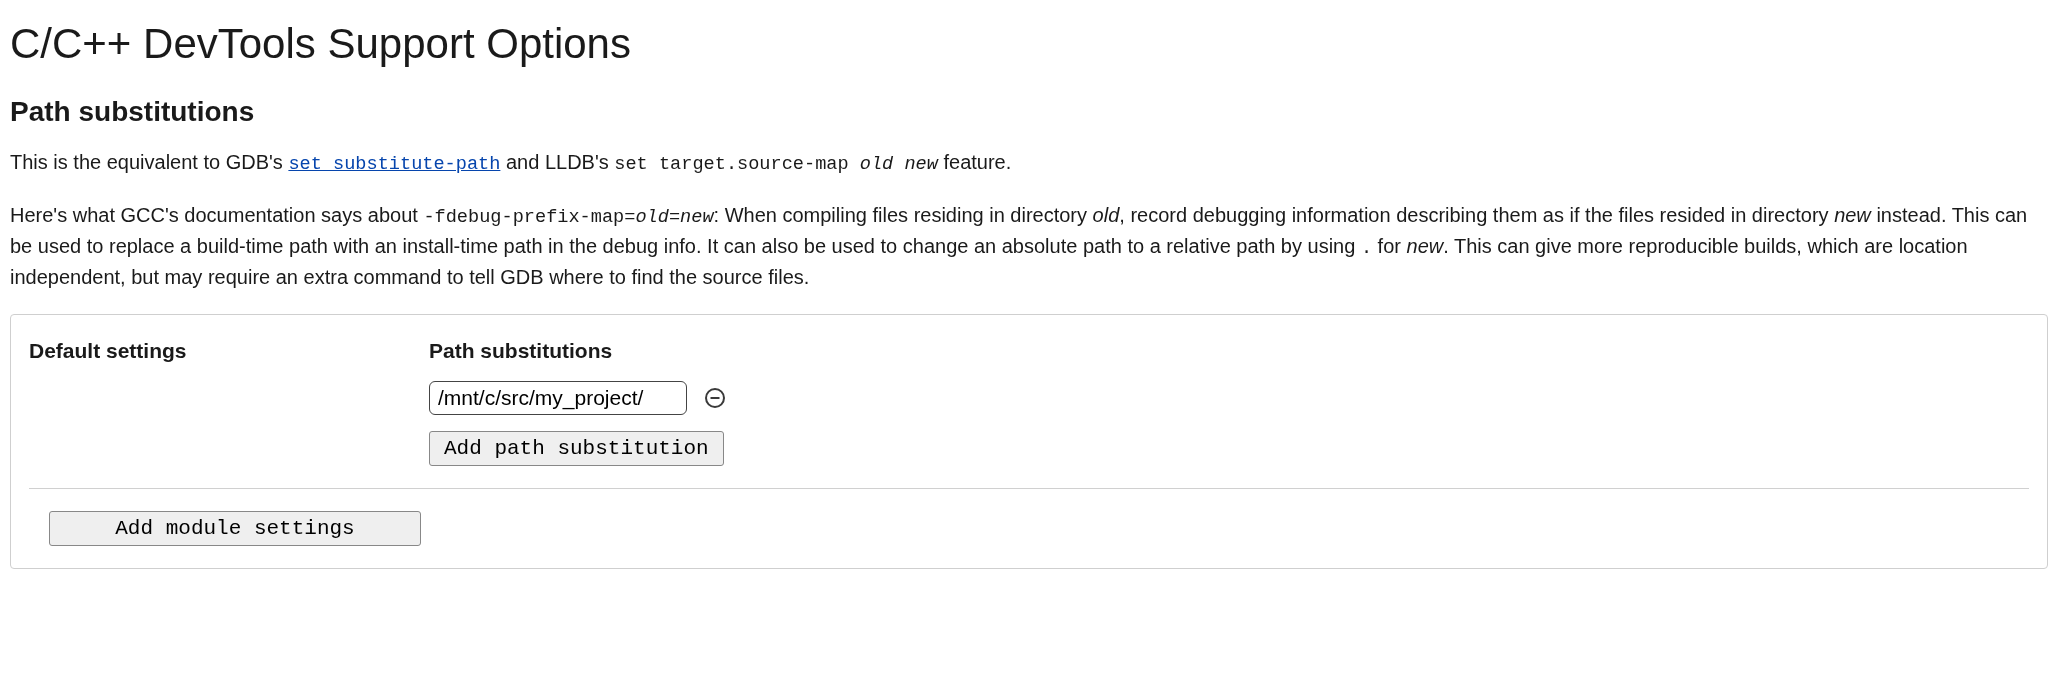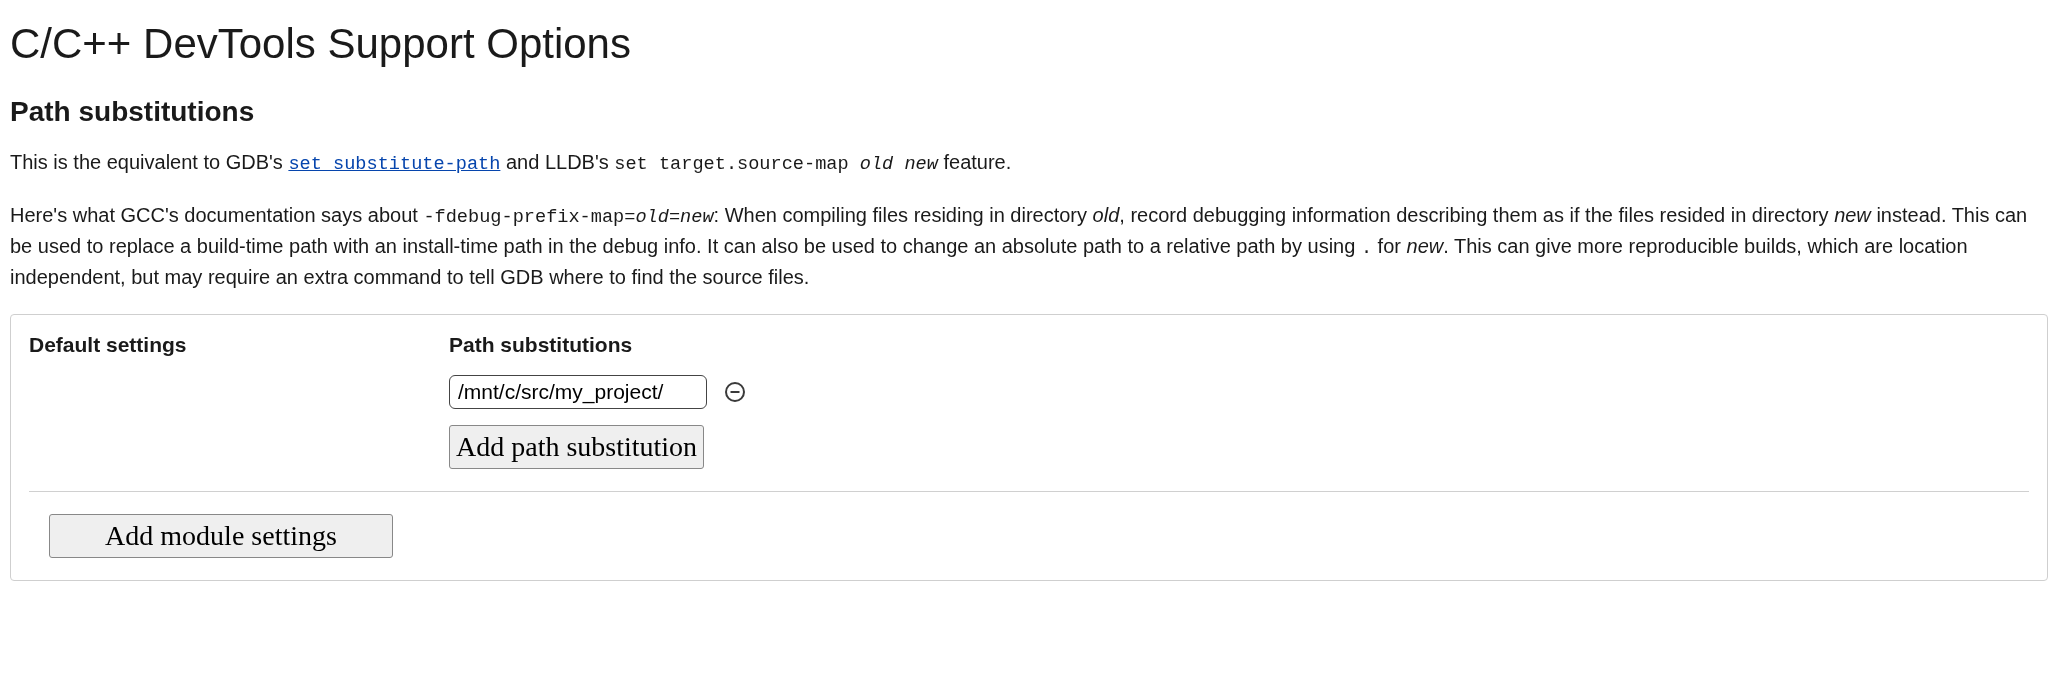--- a/index.html
+++ b/index.html
@@ -36,21 +36,22 @@
     text-decoration: underline;
   }
   .ital { font-style: italic; }
   .panel {
     border: 1px solid #cfcfcf;
     border-radius: 4px;
     padding: 18px 18px 22px 18px;
   }
   .panel-row {
     display: flex;
-    gap: 40px;
+    gap: 20px;
+    margin-top: 6px;
   }
   .left-col {
     width: 380px;
     flex: none;
   }
   .right-col {
     flex: 1;
   }
   .col-title {
     font-weight: 600;
@@ -76,38 +77,38 @@
   .icon-btn {
     background: none;
     border: none;
     padding: 2px;
     cursor: pointer;
     display: inline-flex;
     align-items: center;
     justify-content: center;
   }
   .btn {
-    font-family: Liberation Serif, serif;
-    font-size: 28px;
-    padding: 5px 6px;
+    font-family: Liberation Mono, monospace;
+    font-size: 21px;
+    padding: 5px 14px;
     background: #efefef;
     border: 1px solid #888;
     border-radius: 3px;
     cursor: pointer;
   }
   hr.sep {
     border: none;
     border-top: 1px solid #d0d0d0;
     margin: 22px 0 22px 0;
   }
   .module-btn-wrap {
     padding-left: 20px;
   }
   .btn-wide {
-    width: 344px;
+    width: 372px;
     text-align: center;
   }
 </style>
 </head>
 <body>
 
 <div class="page">
   <h1>C/C++ DevTools Support Options</h1>
   <h2>Path substitutions</h2>
 

